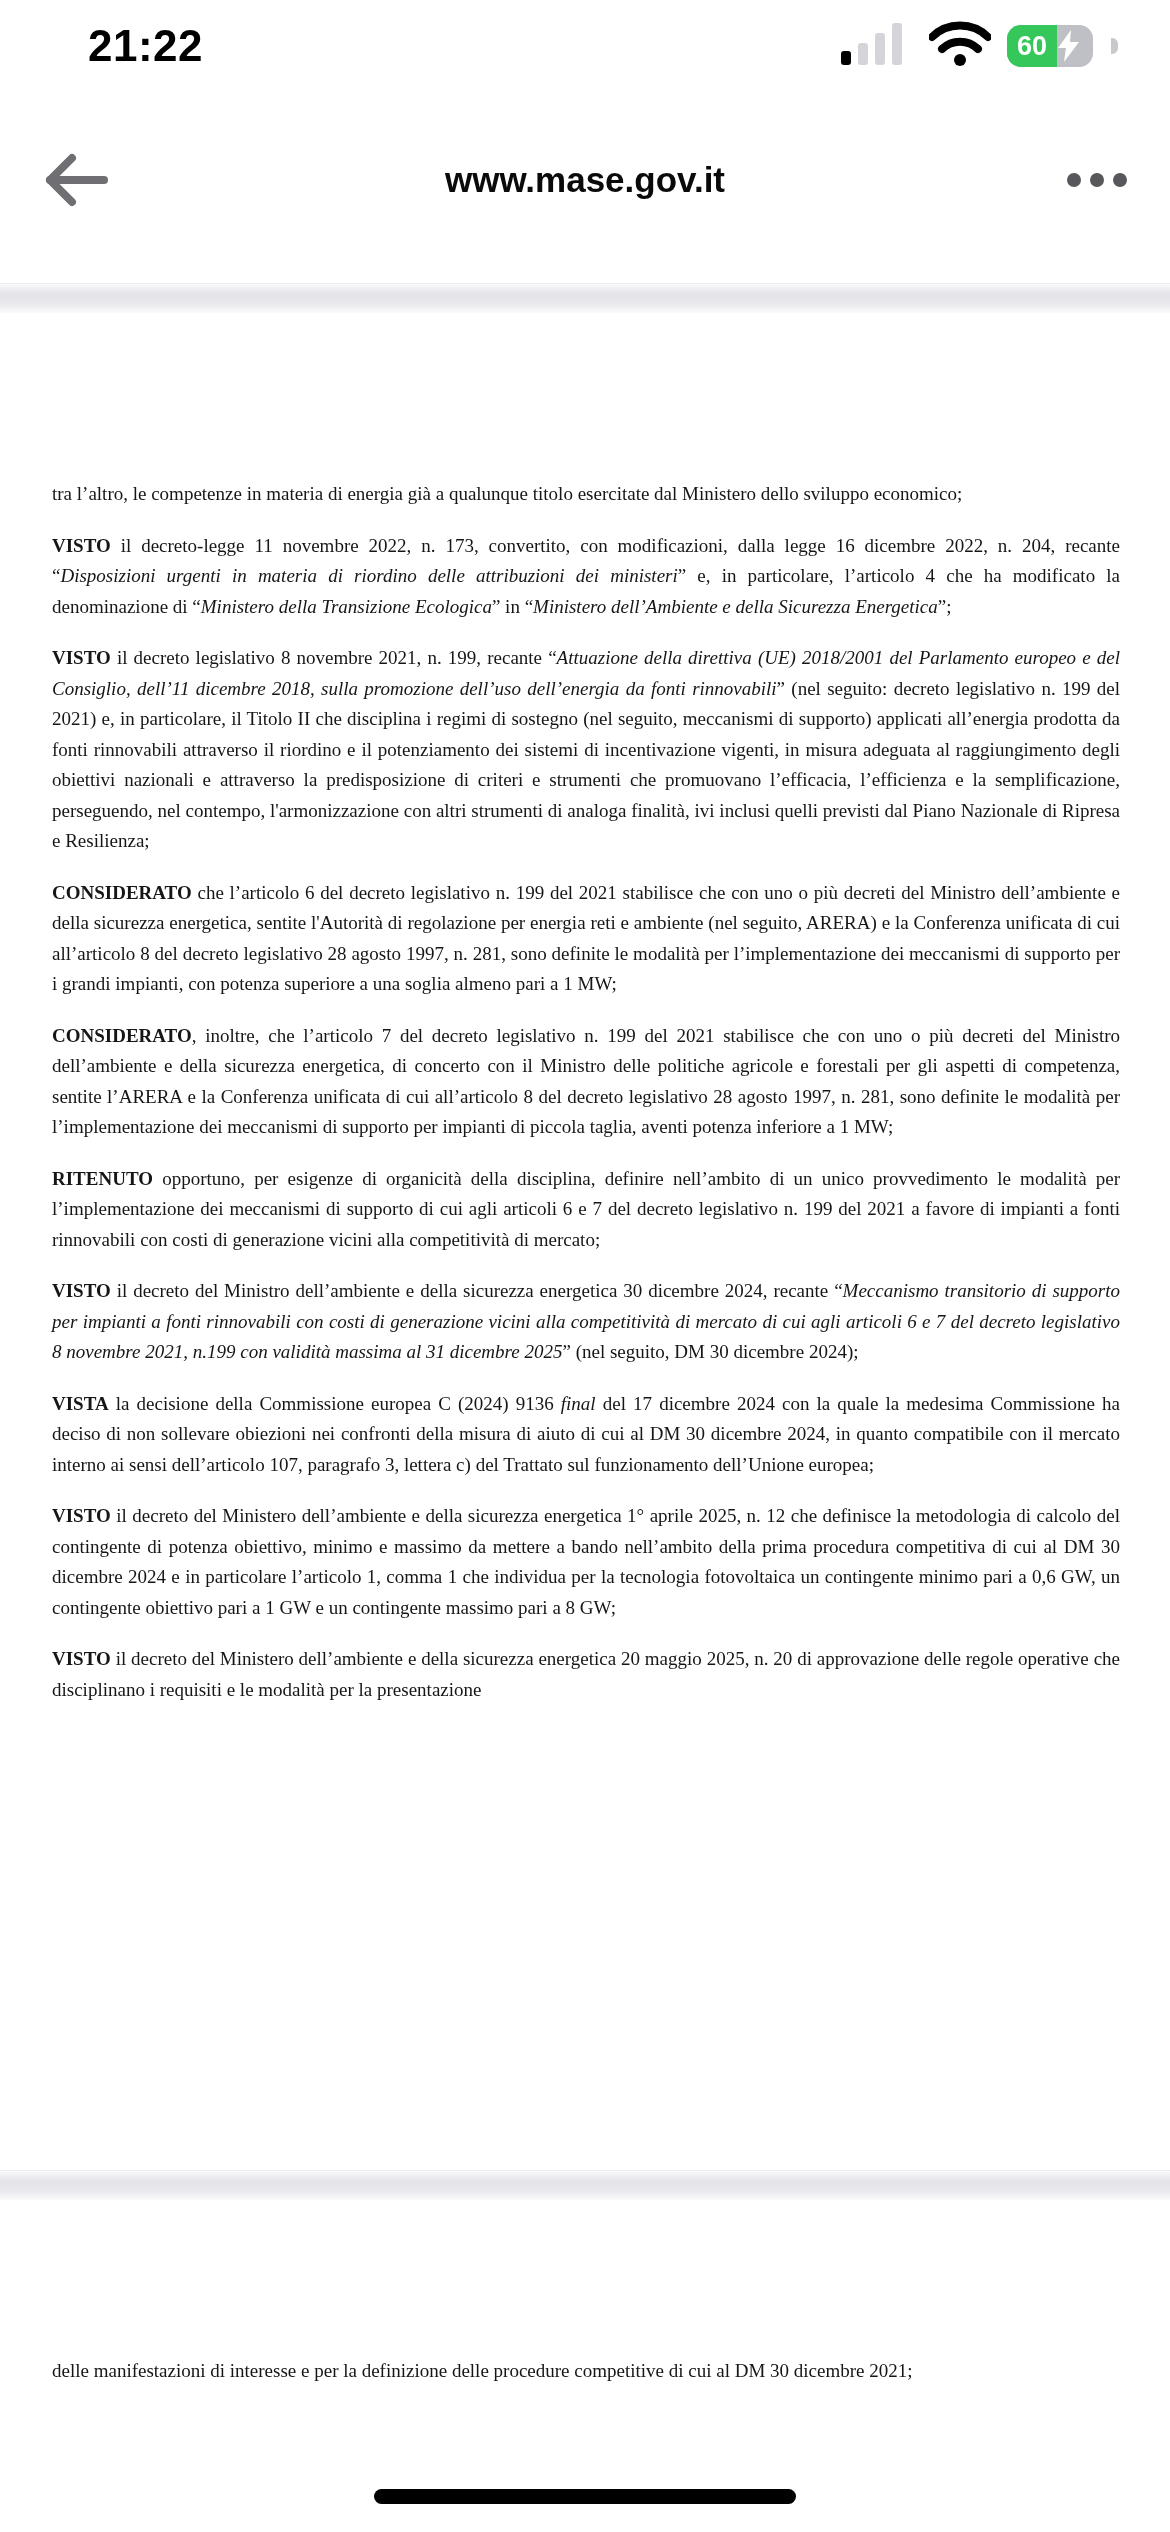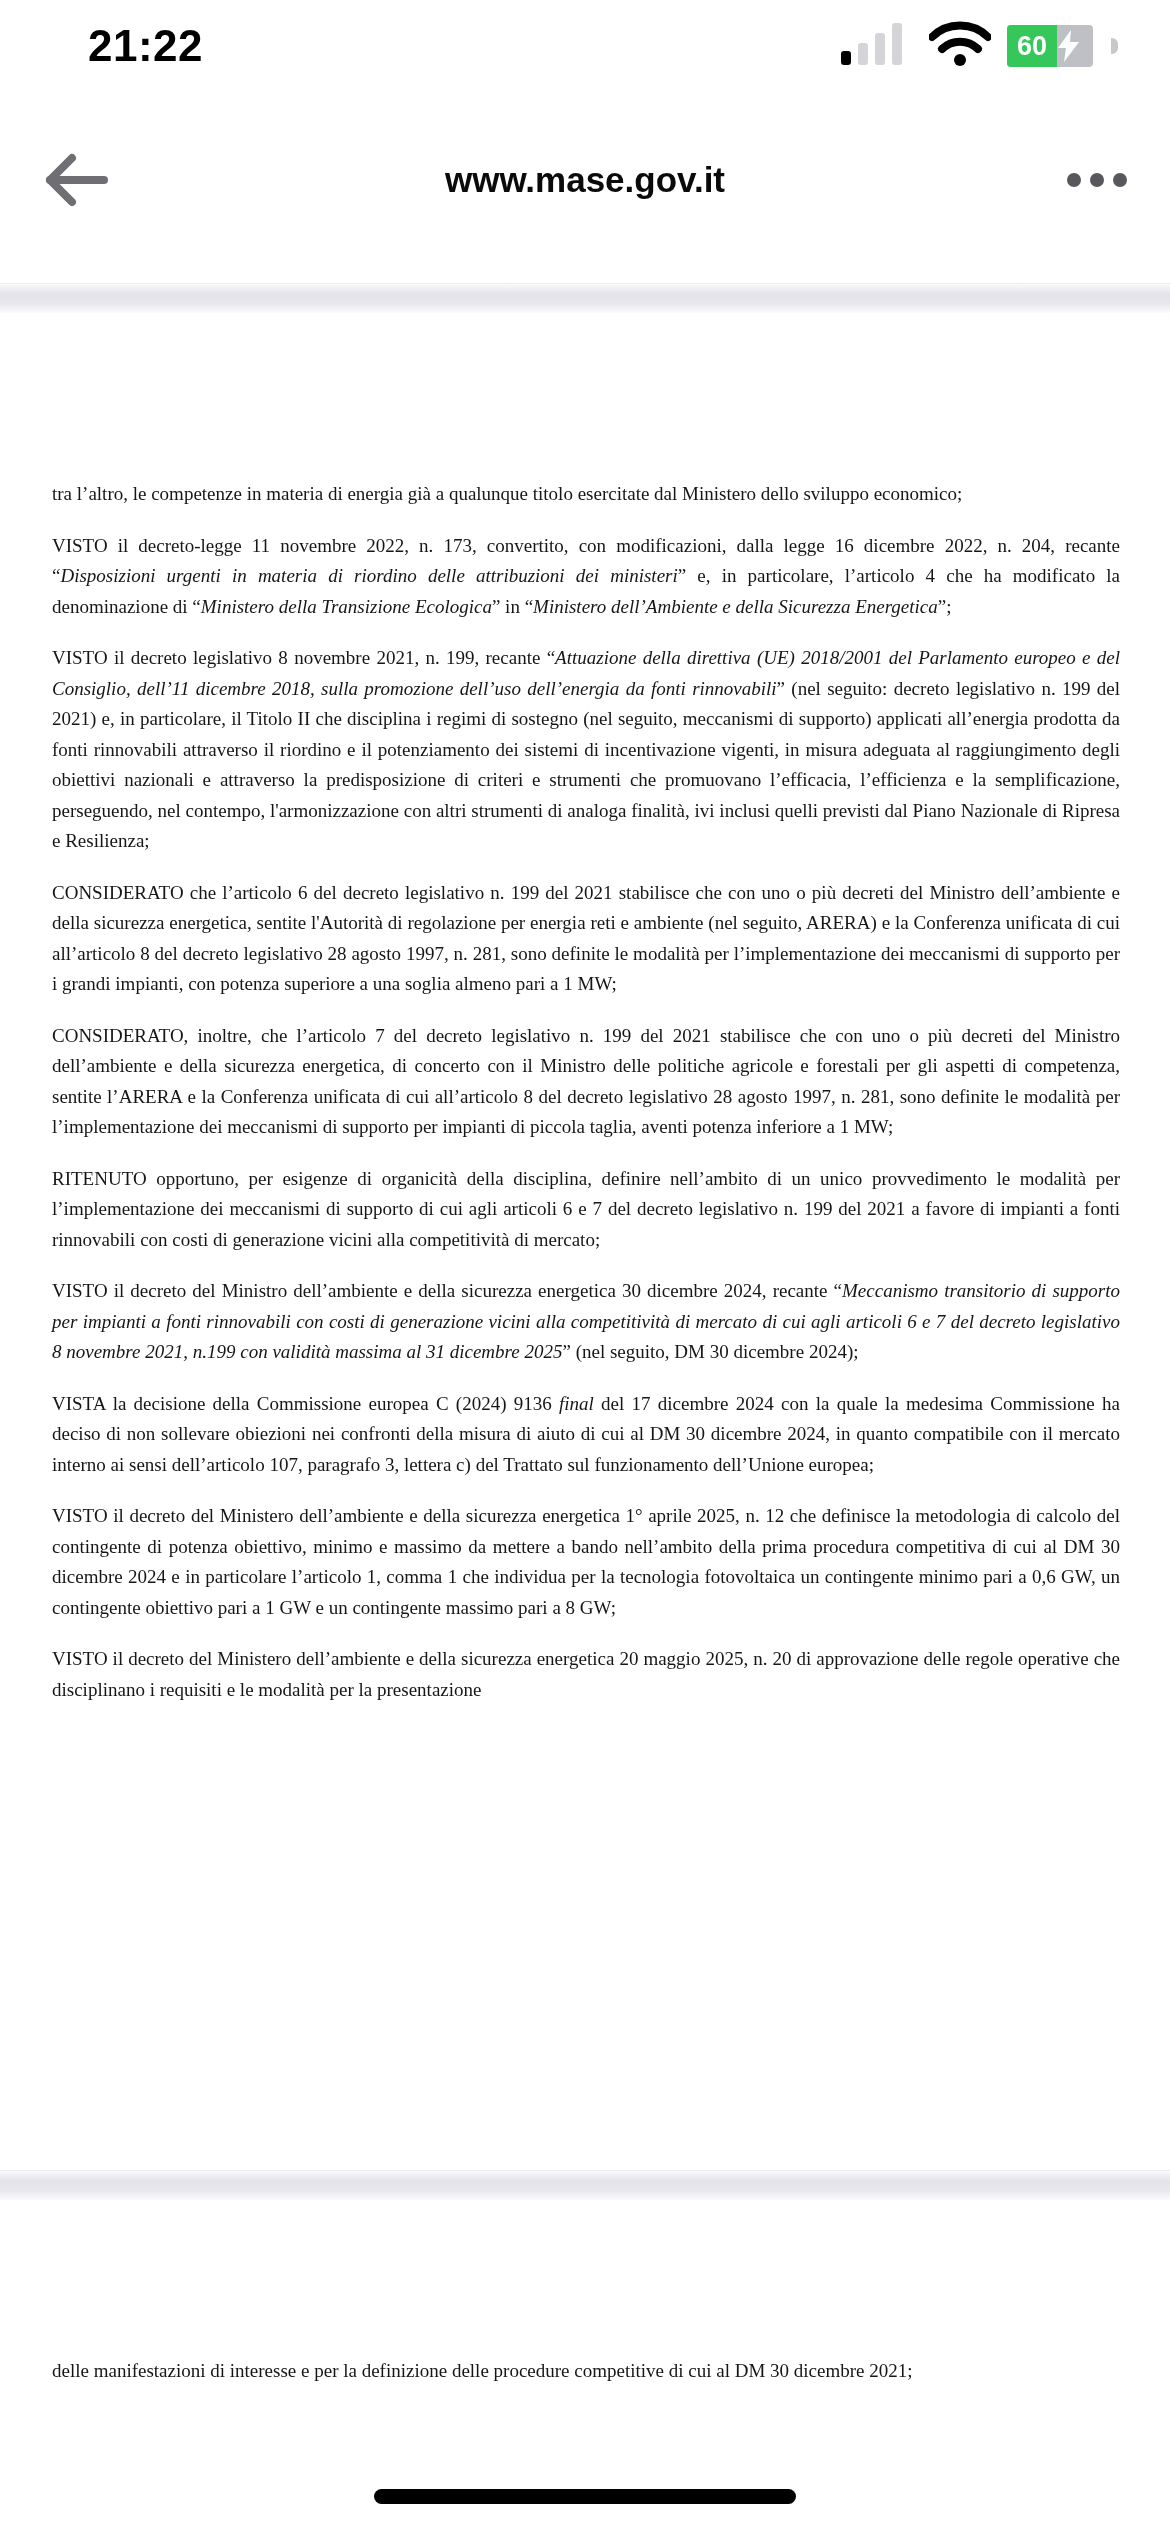--- a/index.html
+++ b/index.html
@@ -13,21 +13,21 @@
   
   .chrome{height:283px;display:flex;flex-direction:column;background:#ffffff;}
   .status-bar{
     margin-top:16px;height:60px;
     display:flex;align-items:center;justify-content:space-between;
     padding:0 52px 0 88px;
   }
   .status-time{font-size:44px;font-weight:700;color:#000;letter-spacing:.5px;}
   .status-icons{display:flex;align-items:center;gap:16px;}
   .battery{
-    position:relative;width:86px;height:42px;border-radius:4px;
+    position:relative;width:86px;height:42px;border-radius:14px;
     background:#bfbfc6;overflow:hidden;display:flex;align-items:center;
   }
   .battery-fill{
     position:absolute;left:0;top:0;bottom:0;width:58%;
     display:flex;align-items:center;justify-content:center;
     color:#fff;font-size:27px;font-weight:700;
   }
   .battery-bolt{position:absolute;left:47px;top:5px;}
   .battery-nub{width:7px;height:16px;background:#c8c8cd;border-radius:0 6px 6px 0;margin-left:2px;}
   .nav-bar{
@@ -49,21 +49,21 @@
   
   .pdf-page{background:#ffffff;overflow:hidden;box-sizing:border-box;}
   .pdf-page.p1{height:1857px;padding:166px 50px 0 52px;}
   .pdf-page.p2{height:334px;padding:156px 50px 0 52px;}
   .doc-para{
     margin:0 0 21px 0;
     font-family:"Liberation Serif",serif;
     font-size:19px;line-height:30.5px;
     color:#161616;text-align:justify;
   }
-  .doc-para .b{font-weight:400;}
+  .doc-para .b{font-weight:700;}
   .doc-para .i{font-style:italic;}
   
   .home-indicator{
     position:absolute;left:50%;bottom:28px;transform:translateX(-50%);
     width:422px;height:15px;border-radius:8px;background:#000;
   }
 </style>
 </head>
 <body>
 

